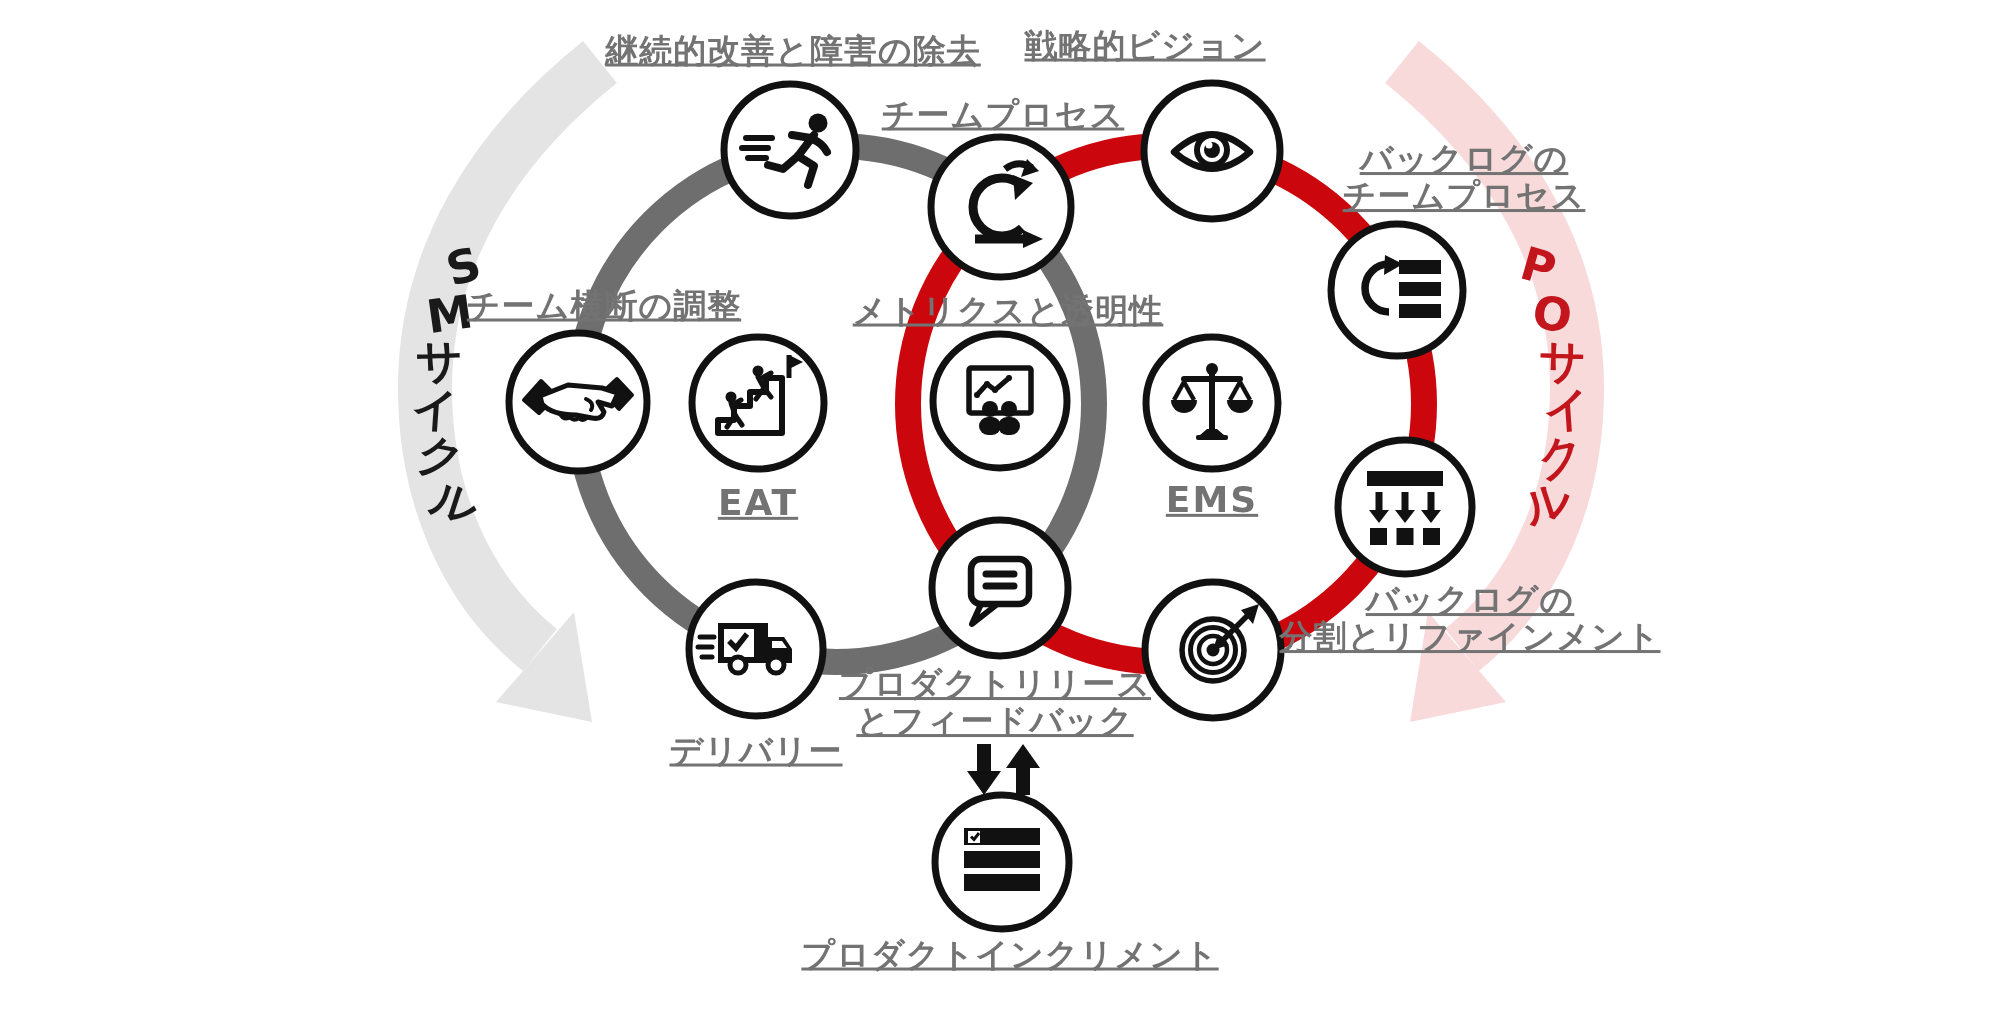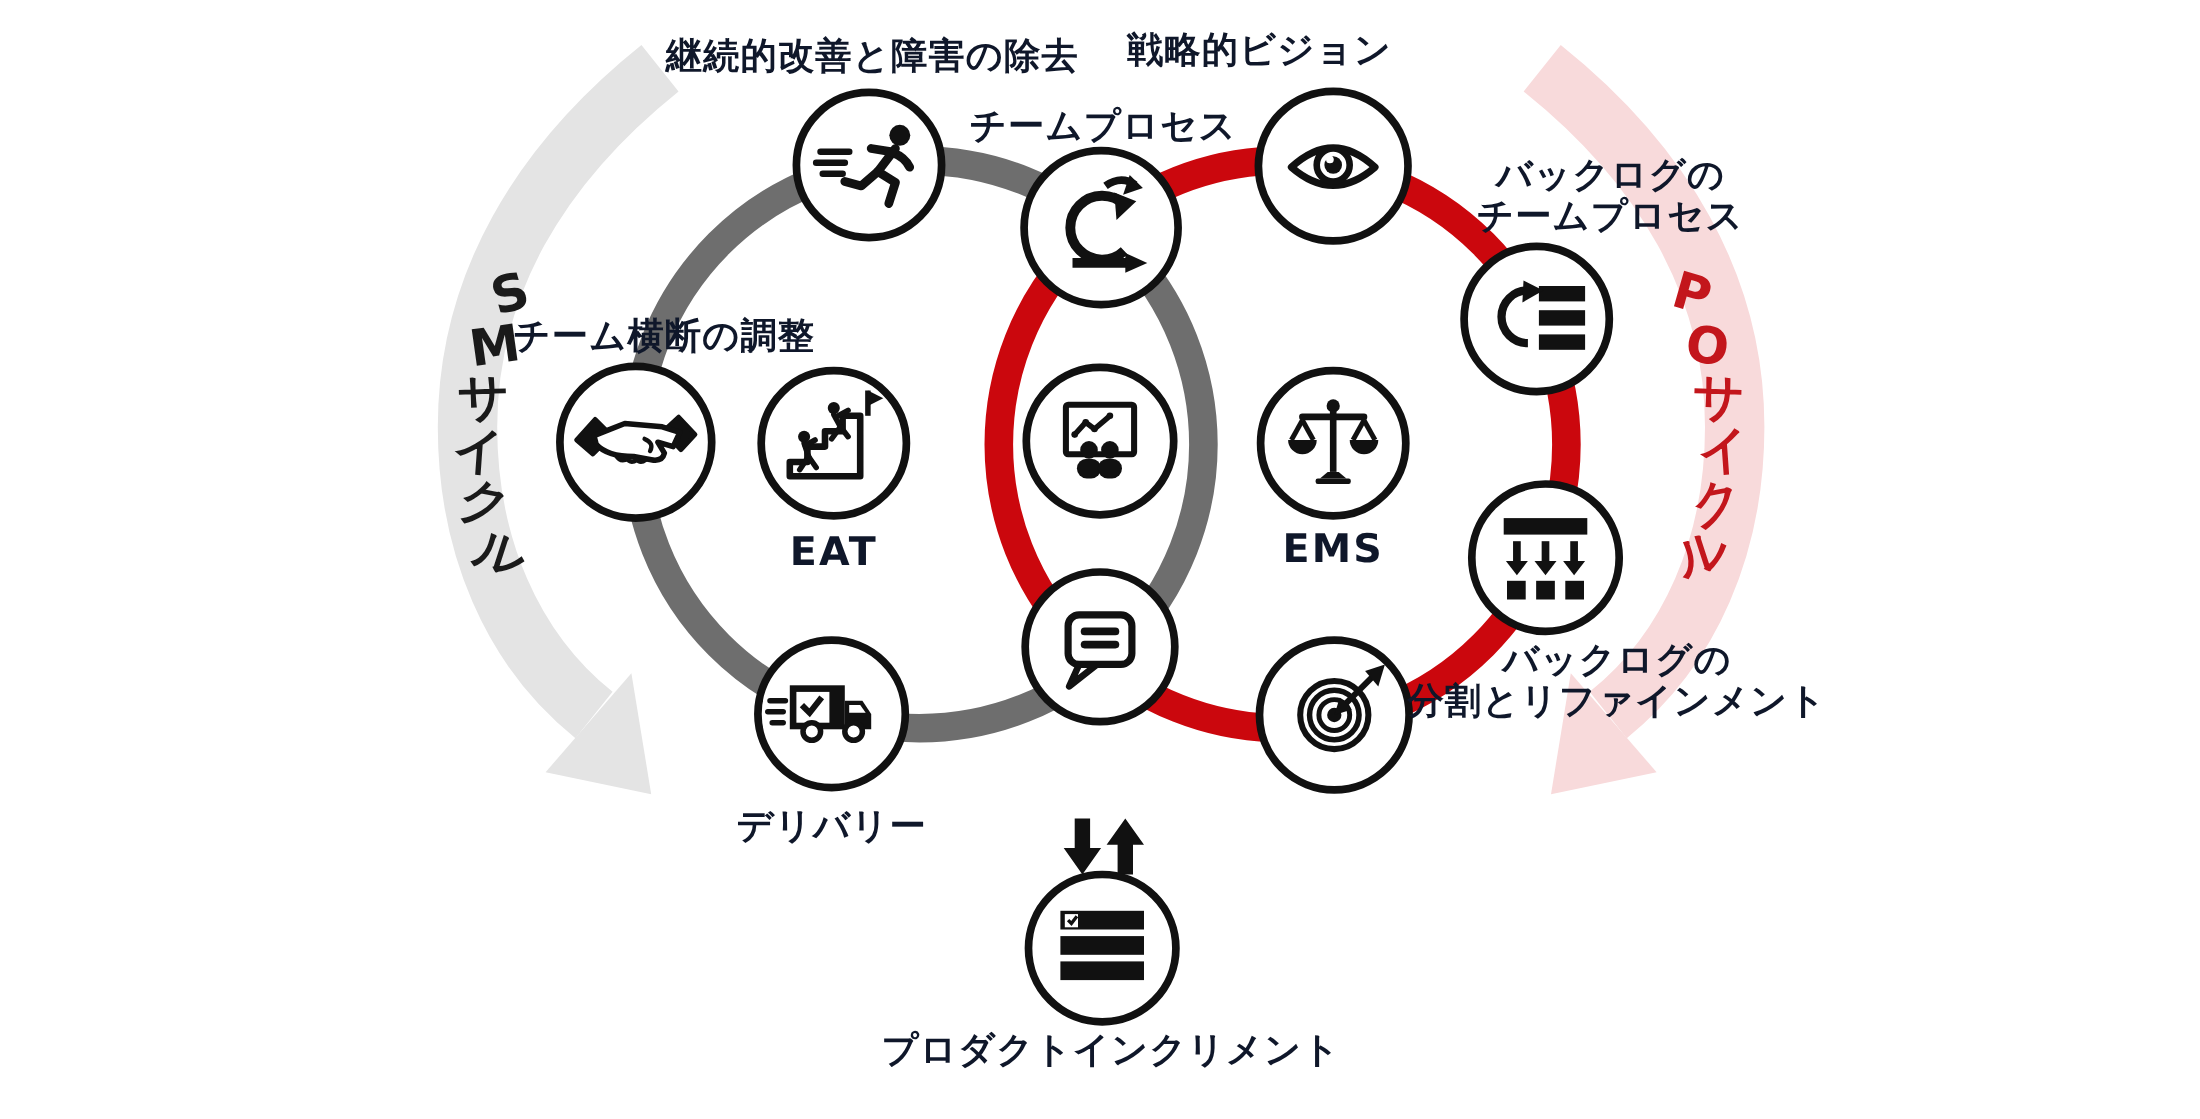--- a/index.html
+++ b/index.html
@@ -1,20 +1,20 @@
 <!DOCTYPE html>
 <html><head>
 <meta charset="utf-8">
 <style>
   html,body{margin:0;padding:0;background:#fff;}
   .stage{position:relative;width:2000px;height:1017px;overflow:hidden;background:#fff;
          font-family:"DejaVu Sans","Liberation Sans",sans-serif;}
   .stage svg{position:absolute;left:0;top:0;}
   .lbl{position:absolute;transform:translate(-50%,-50%);font-weight:bold;font-size:33px;
-       color:#0f172a;white-space:nowrap;text-align:center;line-height:1.12;letter-spacing:1px;}
+       color:#737373;white-space:nowrap;text-align:center;line-height:1.12;letter-spacing:1px;text-decoration:underline;}
   .lbl .ln{display:block;}
   .hub{font-size:36px;letter-spacing:2px;}
   .arcchar{font-weight:bold;font-size:46px;}
 </style>
 </head>
 <body>
 
 <div class="stage">
 
 <svg width="2000" height="1017" viewBox="0 0 2000 1017">
@@ -251,22 +251,27 @@
 </svg>
 
 <div class="lbl" style="left:793px;top:51px;">継続的改善と障害の除去</div>
 <div class="lbl" style="left:1003px;top:115px;">チームプロセス</div>
 <div class="lbl" style="left:1145px;top:46px;text-align:center;">戦略的ビジョン</div>
 <div class="lbl" style="left:1464px;top:178px;">
   <span class="ln">バックログの</span>
   <span class="ln">チームプロセス</span>
 </div>
 <div class="lbl" style="left:604px;top:306px;">チーム横断の調整</div>
+<div class="lbl" style="left:1008px;top:311px;">メトリクスと透明性</div>
 <div class="lbl hub" style="left:758px;top:503px;">EAT</div>
 <div class="lbl hub" style="left:1212px;top:500px;">EMS</div>
 <div class="lbl" style="left:1470px;top:619px;">
   <span class="ln">バックログの</span>
   <span class="ln">分割とリファインメント</span>
 </div>
 <div class="lbl" style="left:756px;top:751px;">デリバリー</div>
+<div class="lbl" style="left:995px;top:703px;">
+  <span class="ln">プロダクトリリース</span>
+  <span class="ln">とフィードバック</span>
+</div>
 <div class="lbl" style="left:1010px;top:955px;">プロダクトインクリメント</div>
 
 </div>
 
 </body></html>

